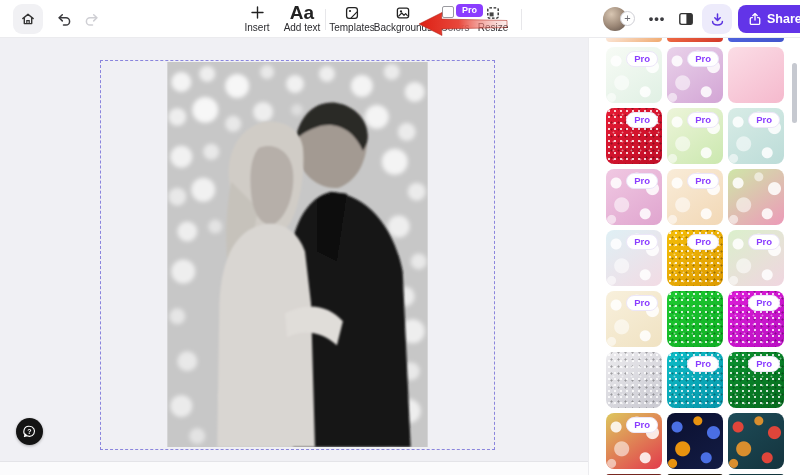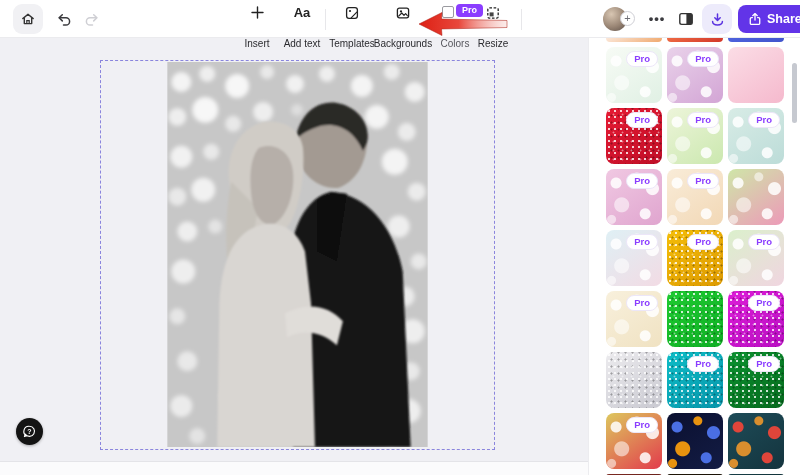--- a/index.html
+++ b/index.html
@@ -7,22 +7,22 @@
   .stage { position:relative; width:800px; height:475px; }
 
   
   .topbar { position:absolute; left:0; top:0; width:800px; height:38px; background:#fff; border-bottom:1px solid #ebebee; z-index:5; }
   .home-btn { position:absolute; left:13px; top:4px; width:30px; height:30px; border-radius:9px; background:#f1f1f4; display:flex; align-items:center; justify-content:center; cursor:pointer; }
   .hist-btn { position:absolute; top:11px; width:17px; height:17px; }
   .undo { left:55px; } .redo { left:84px; }
 
   .tool { position:absolute; top:4px; transform:translateX(-50%); display:flex; flex-direction:column; align-items:center; width:64px; cursor:pointer; }
   .tool .t-icon { height:17px; display:flex; align-items:center; justify-content:center; }
-  .tool .t-label { font-size:10px; color:#2b2b2f; margin-top:17px; white-space:nowrap; }
-  .aa { font-size:13px; font-weight:bold; color:#222; line-height:16px; }
+  .tool .t-label { font-size:10px; color:#2b2b2f; margin-top:1px; white-space:nowrap; }
+  .aa { font-size:19px; font-weight:bold; color:#222; line-height:16px; }
   .vdiv { position:absolute; top:9px; width:1px; height:21px; background:#e7e7ea; }
 
   .swatch-icon { width:12px; height:12px; background:#fff; border:1.3px solid #9a9aa0; border-radius:2px; display:inline-block; }
   .tool-pro-badge { position:absolute; left:14px; top:-1px; background:#8b3dff; color:#fff; font-size:9px; font-weight:bold; padding:1px 6px 2px; border-radius:4px; line-height:10px; }
   .avatar { position:absolute; left:603px; top:7px; width:24px; height:24px; border-radius:50%;
     background:radial-gradient(circle at 35% 30%, #d8c6b2, #9a8675 55%, #60524a 95%); cursor:pointer; }
   .avatar-plus { position:absolute; left:620px; top:11px; width:15px; height:15px; border-radius:50%; background:#fff; border:1px solid #cfcfd5; color:#6f6f76; font-size:11px; line-height:12px; text-align:center; cursor:pointer; }
   .more-dots { position:absolute; left:646px; top:8px; width:22px; height:22px; color:#3c3c40; font-size:13px; letter-spacing:1px; text-align:center; line-height:22px; font-weight:bold; cursor:pointer; }
   .panel-toggle { position:absolute; left:677px; top:10px; cursor:pointer; }
   .download-btn { position:absolute; left:702px; top:4px; width:30px; height:30px; border-radius:9px; background:#edebfb; display:flex; align-items:center; justify-content:center; cursor:pointer; }

